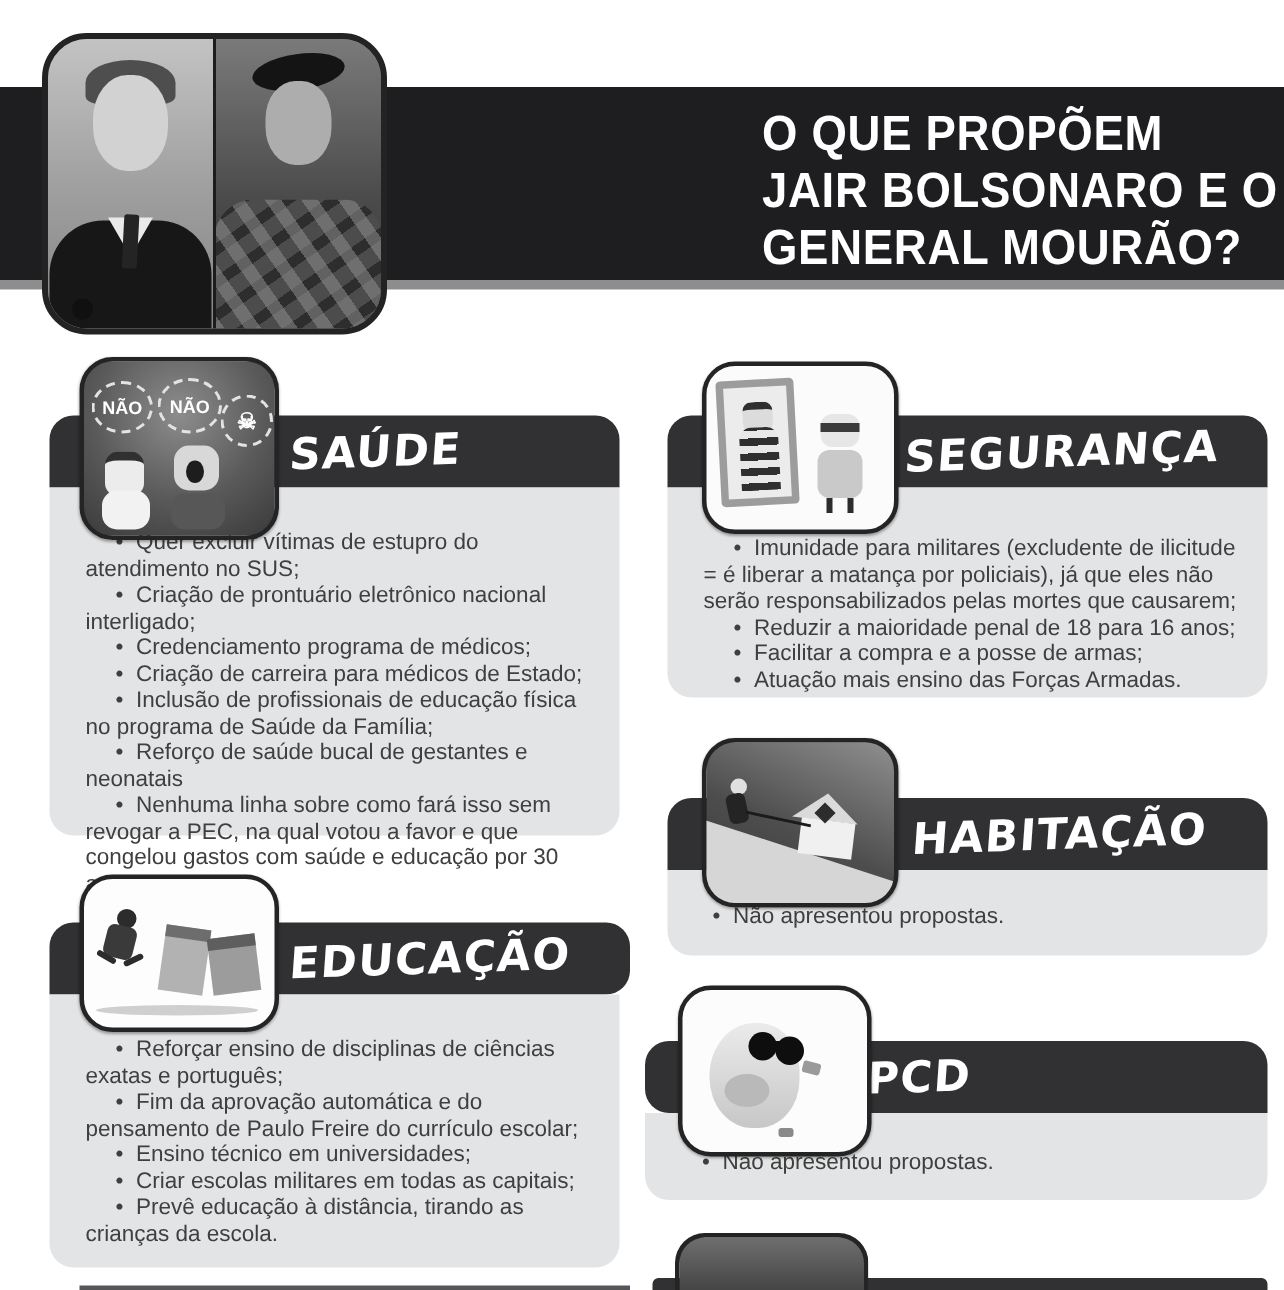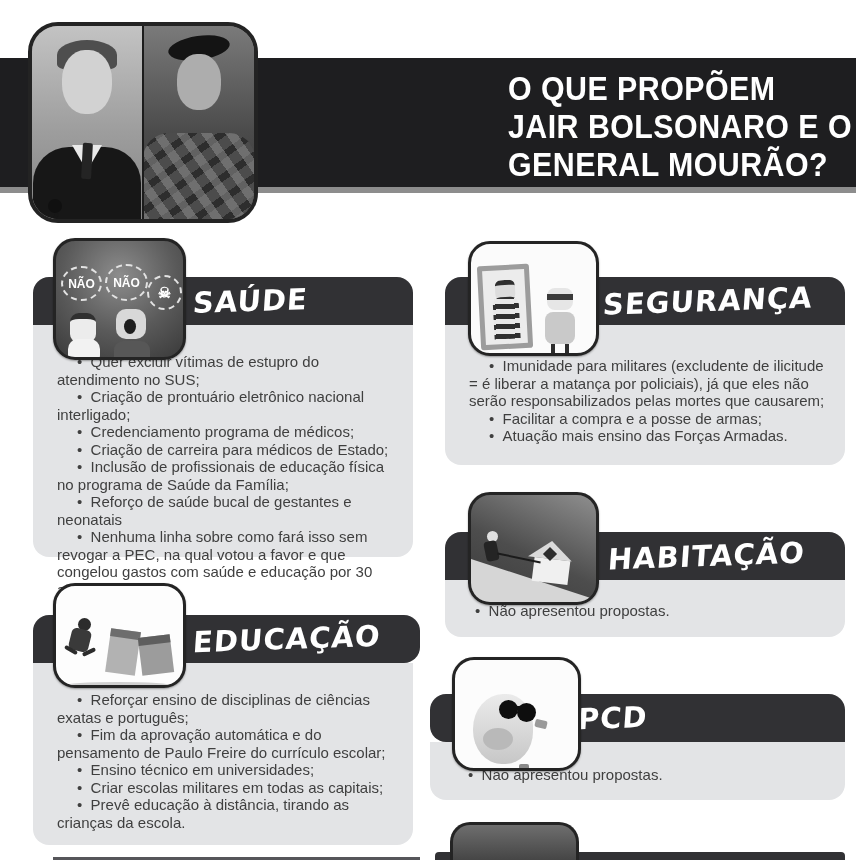--- a/index.html
+++ b/index.html
@@ -34,21 +34,21 @@
 
   
   .bar{position:absolute;background:var(--section-bar,#313134);}
   .bar-title{display:inline-block;color:#fff;font-family:"DejaVu Sans",sans-serif;font-weight:bold;
              font-size:29px;line-height:48px;letter-spacing:1px;transform:rotate(-2deg) skewX(-6deg);}
   .panel{position:absolute;background:var(--panel-bg,#e3e4e6);box-sizing:border-box;}
   .bullet{margin:0;color:var(--body-text,#3f3f3f);font-size:15px;line-height:17.5px;text-indent:20px;}
   .bullet::before{content:"\2022\00a0\00a0";}
   .ill-card{position:absolute;border:3px solid #242424;border-radius:22px;overflow:hidden;z-index:4;
             box-shadow:0 1px 2px rgba(0,0,0,.35);}
-  .ill{position:absolute;inset:0;margin-top:12px;}
+  .ill{position:absolute;inset:0;}
 
   
   .saude-bar{left:33px;top:277px;width:380px;height:48px;border-radius:16px 16px 0 0;padding-left:160px;box-sizing:border-box;}
   .saude-panel{left:33px;top:325px;width:380px;height:232px;border-radius:0 0 16px 16px;padding:28px 10px 0 24px;}
   .saude-card{left:53px;top:238px;width:127px;height:116px;background:radial-gradient(circle at 50% 30%,#8d8d8d 0%,#5a5a5a 55%,#3a3a3a 100%);}
   .nao-bubble,.skull-bubble{position:absolute;border:2px dashed #e3e3e3;border-radius:50%;display:flex;align-items:center;justify-content:center;color:#fff;font-weight:bold;}
   .nao-bubble{font-size:12px;}
   .nao-b1{left:5px;top:13px;width:37px;height:31px;}
   .nao-b2{left:49px;top:11px;width:39px;height:33px;}
   .skull-bubble{left:91px;top:22px;width:31px;height:31px;font-size:15px;}
@@ -218,20 +218,21 @@
       <div class="visitor-body"></div>
       <div class="visitor-leg1"></div>
       <div class="visitor-leg2"></div>
     </div>
   </div>
   <div class="bar seguranca-bar">
     <span class="bar-title">SEGURANÇA</span>
   </div>
   <div class="panel seguranca-panel">
       <p class="bullet">Imunidade para militares (excludente de ilicitude = é liberar a matança por policiais), já que eles não serão responsabilizados pelas mortes que causarem;</p>
+      <p class="bullet">Reduzir a maioridade penal de 18 para 16 anos;</p>
       <p class="bullet">Facilitar a compra e a posse de armas;</p>
       <p class="bullet">Atuação mais ensino das Forças Armadas.</p>
     </div>
 
   <div class="ill-card habitacao-card">
     <div class="ill">
       <div class="slope"></div>
       <div class="house-roof"></div>
       <div class="house-wall"></div>
       <div class="house-window"></div>

